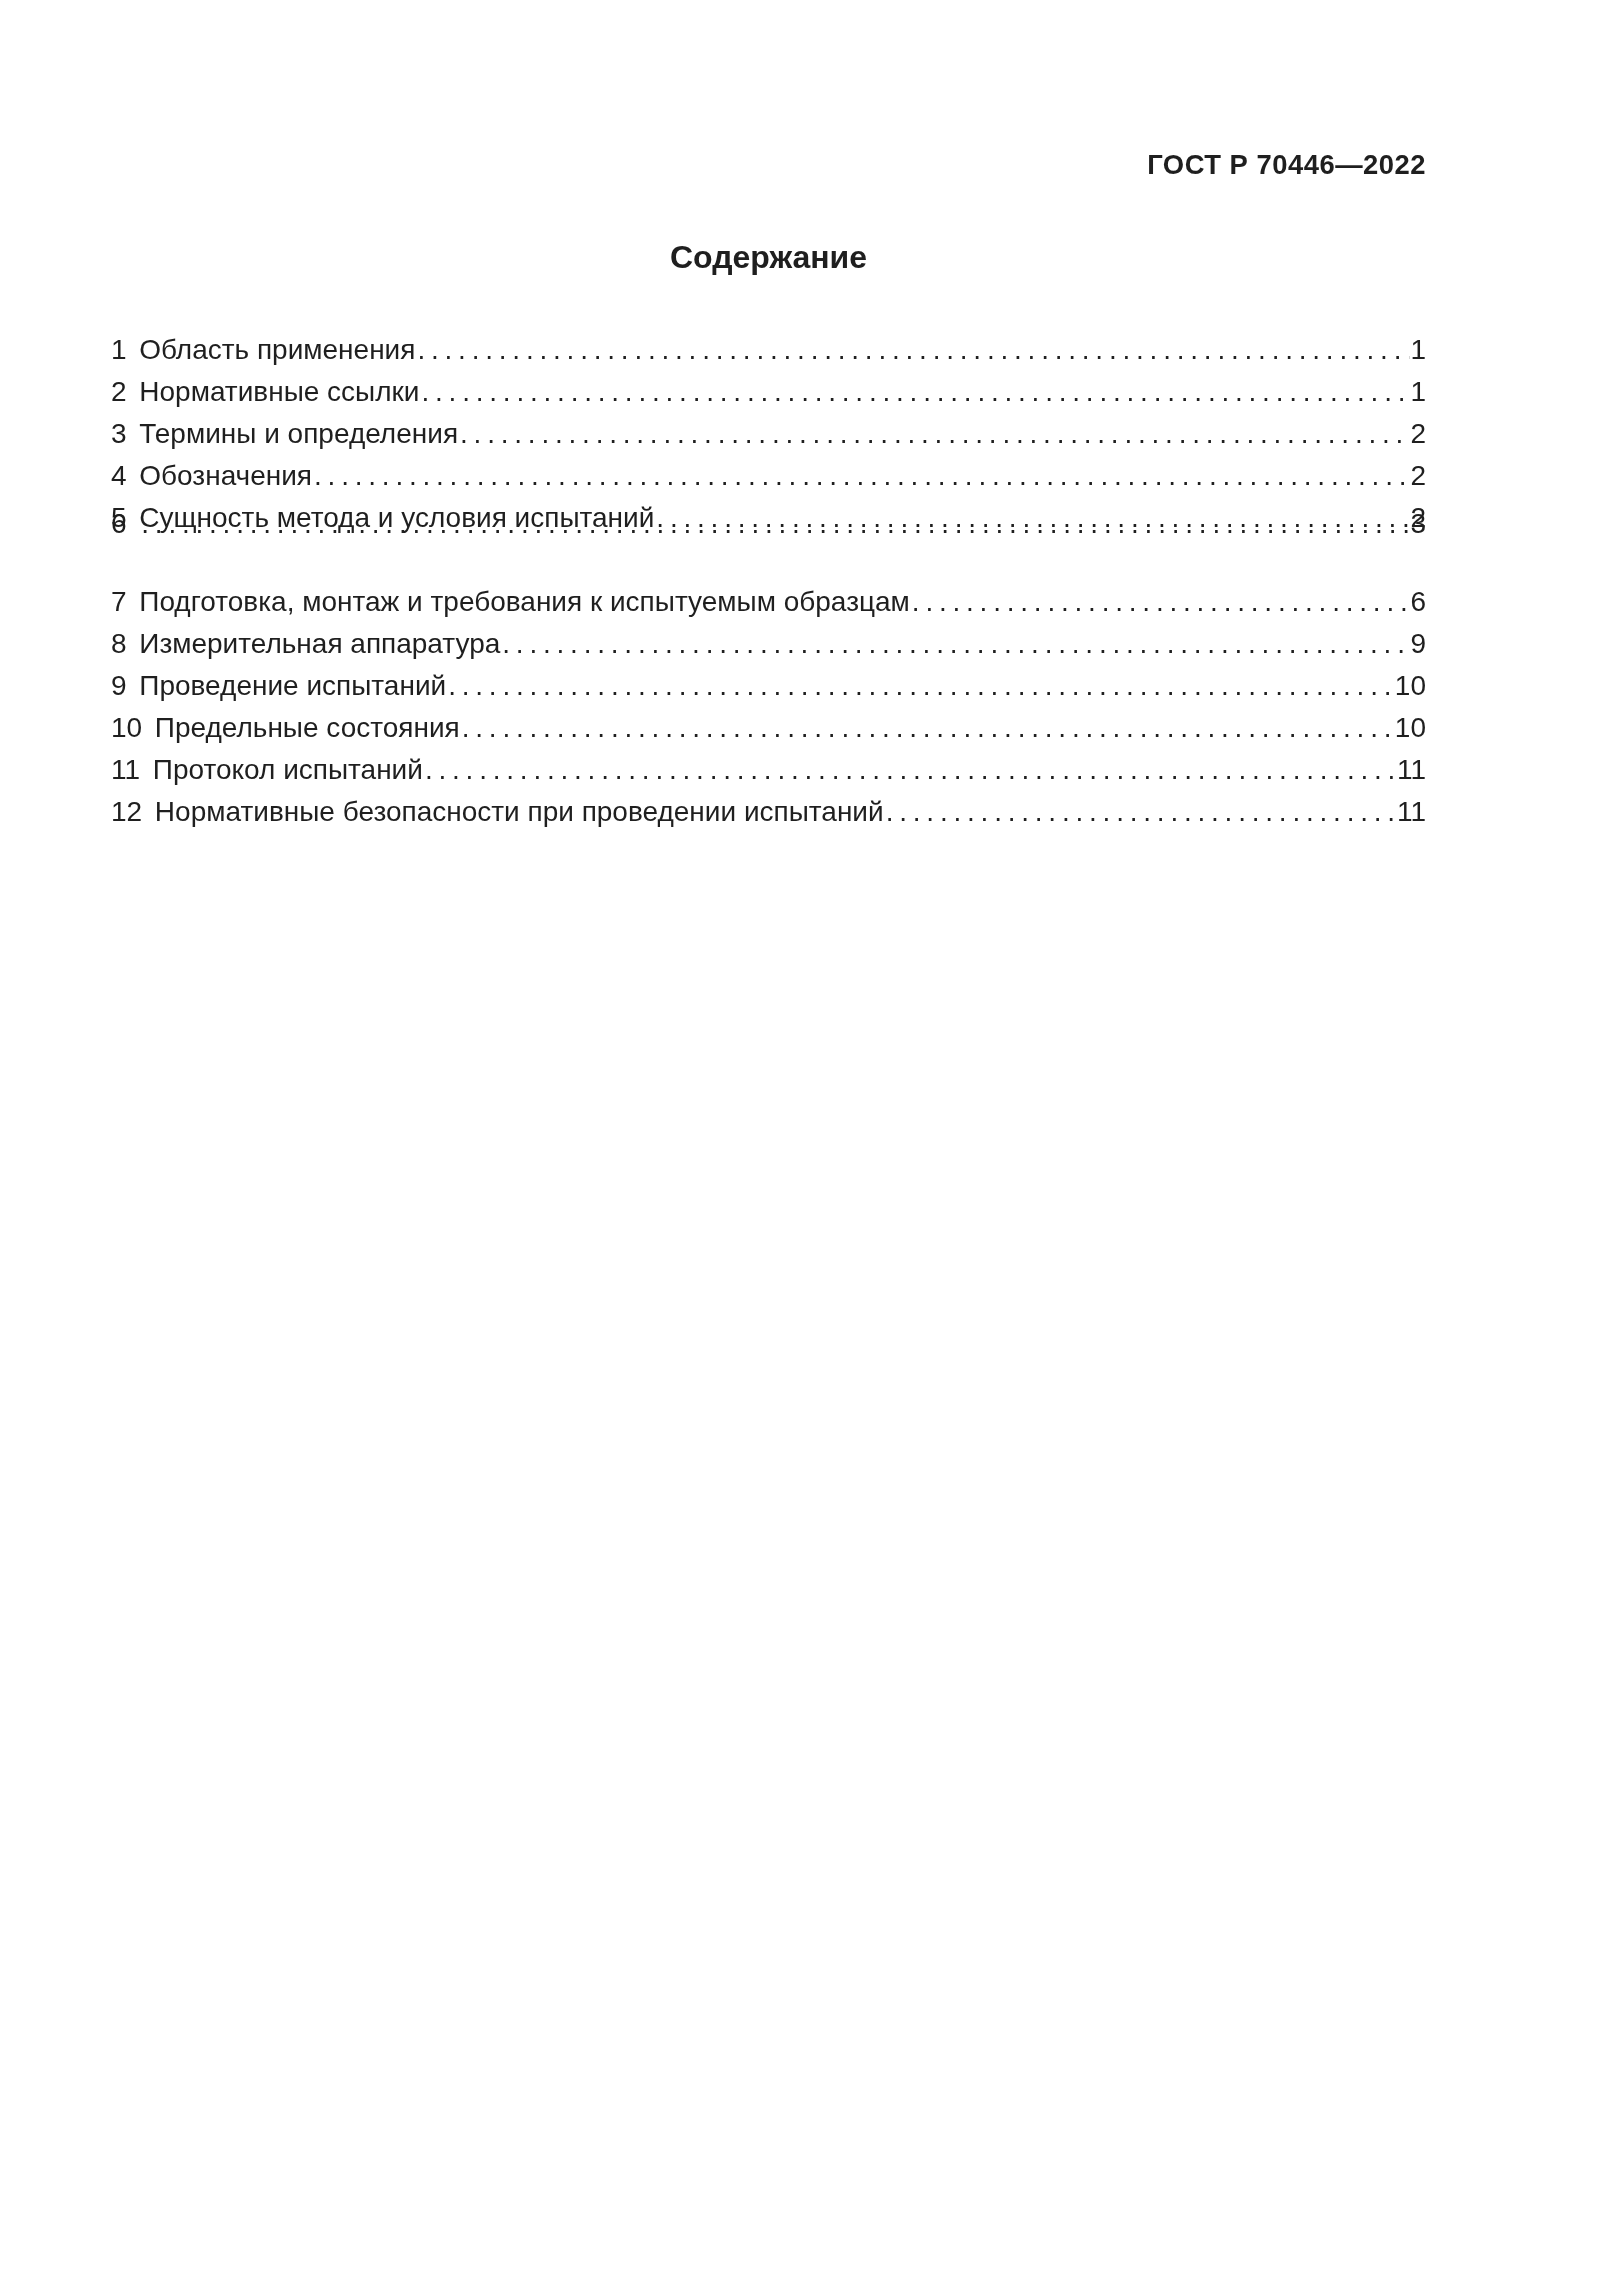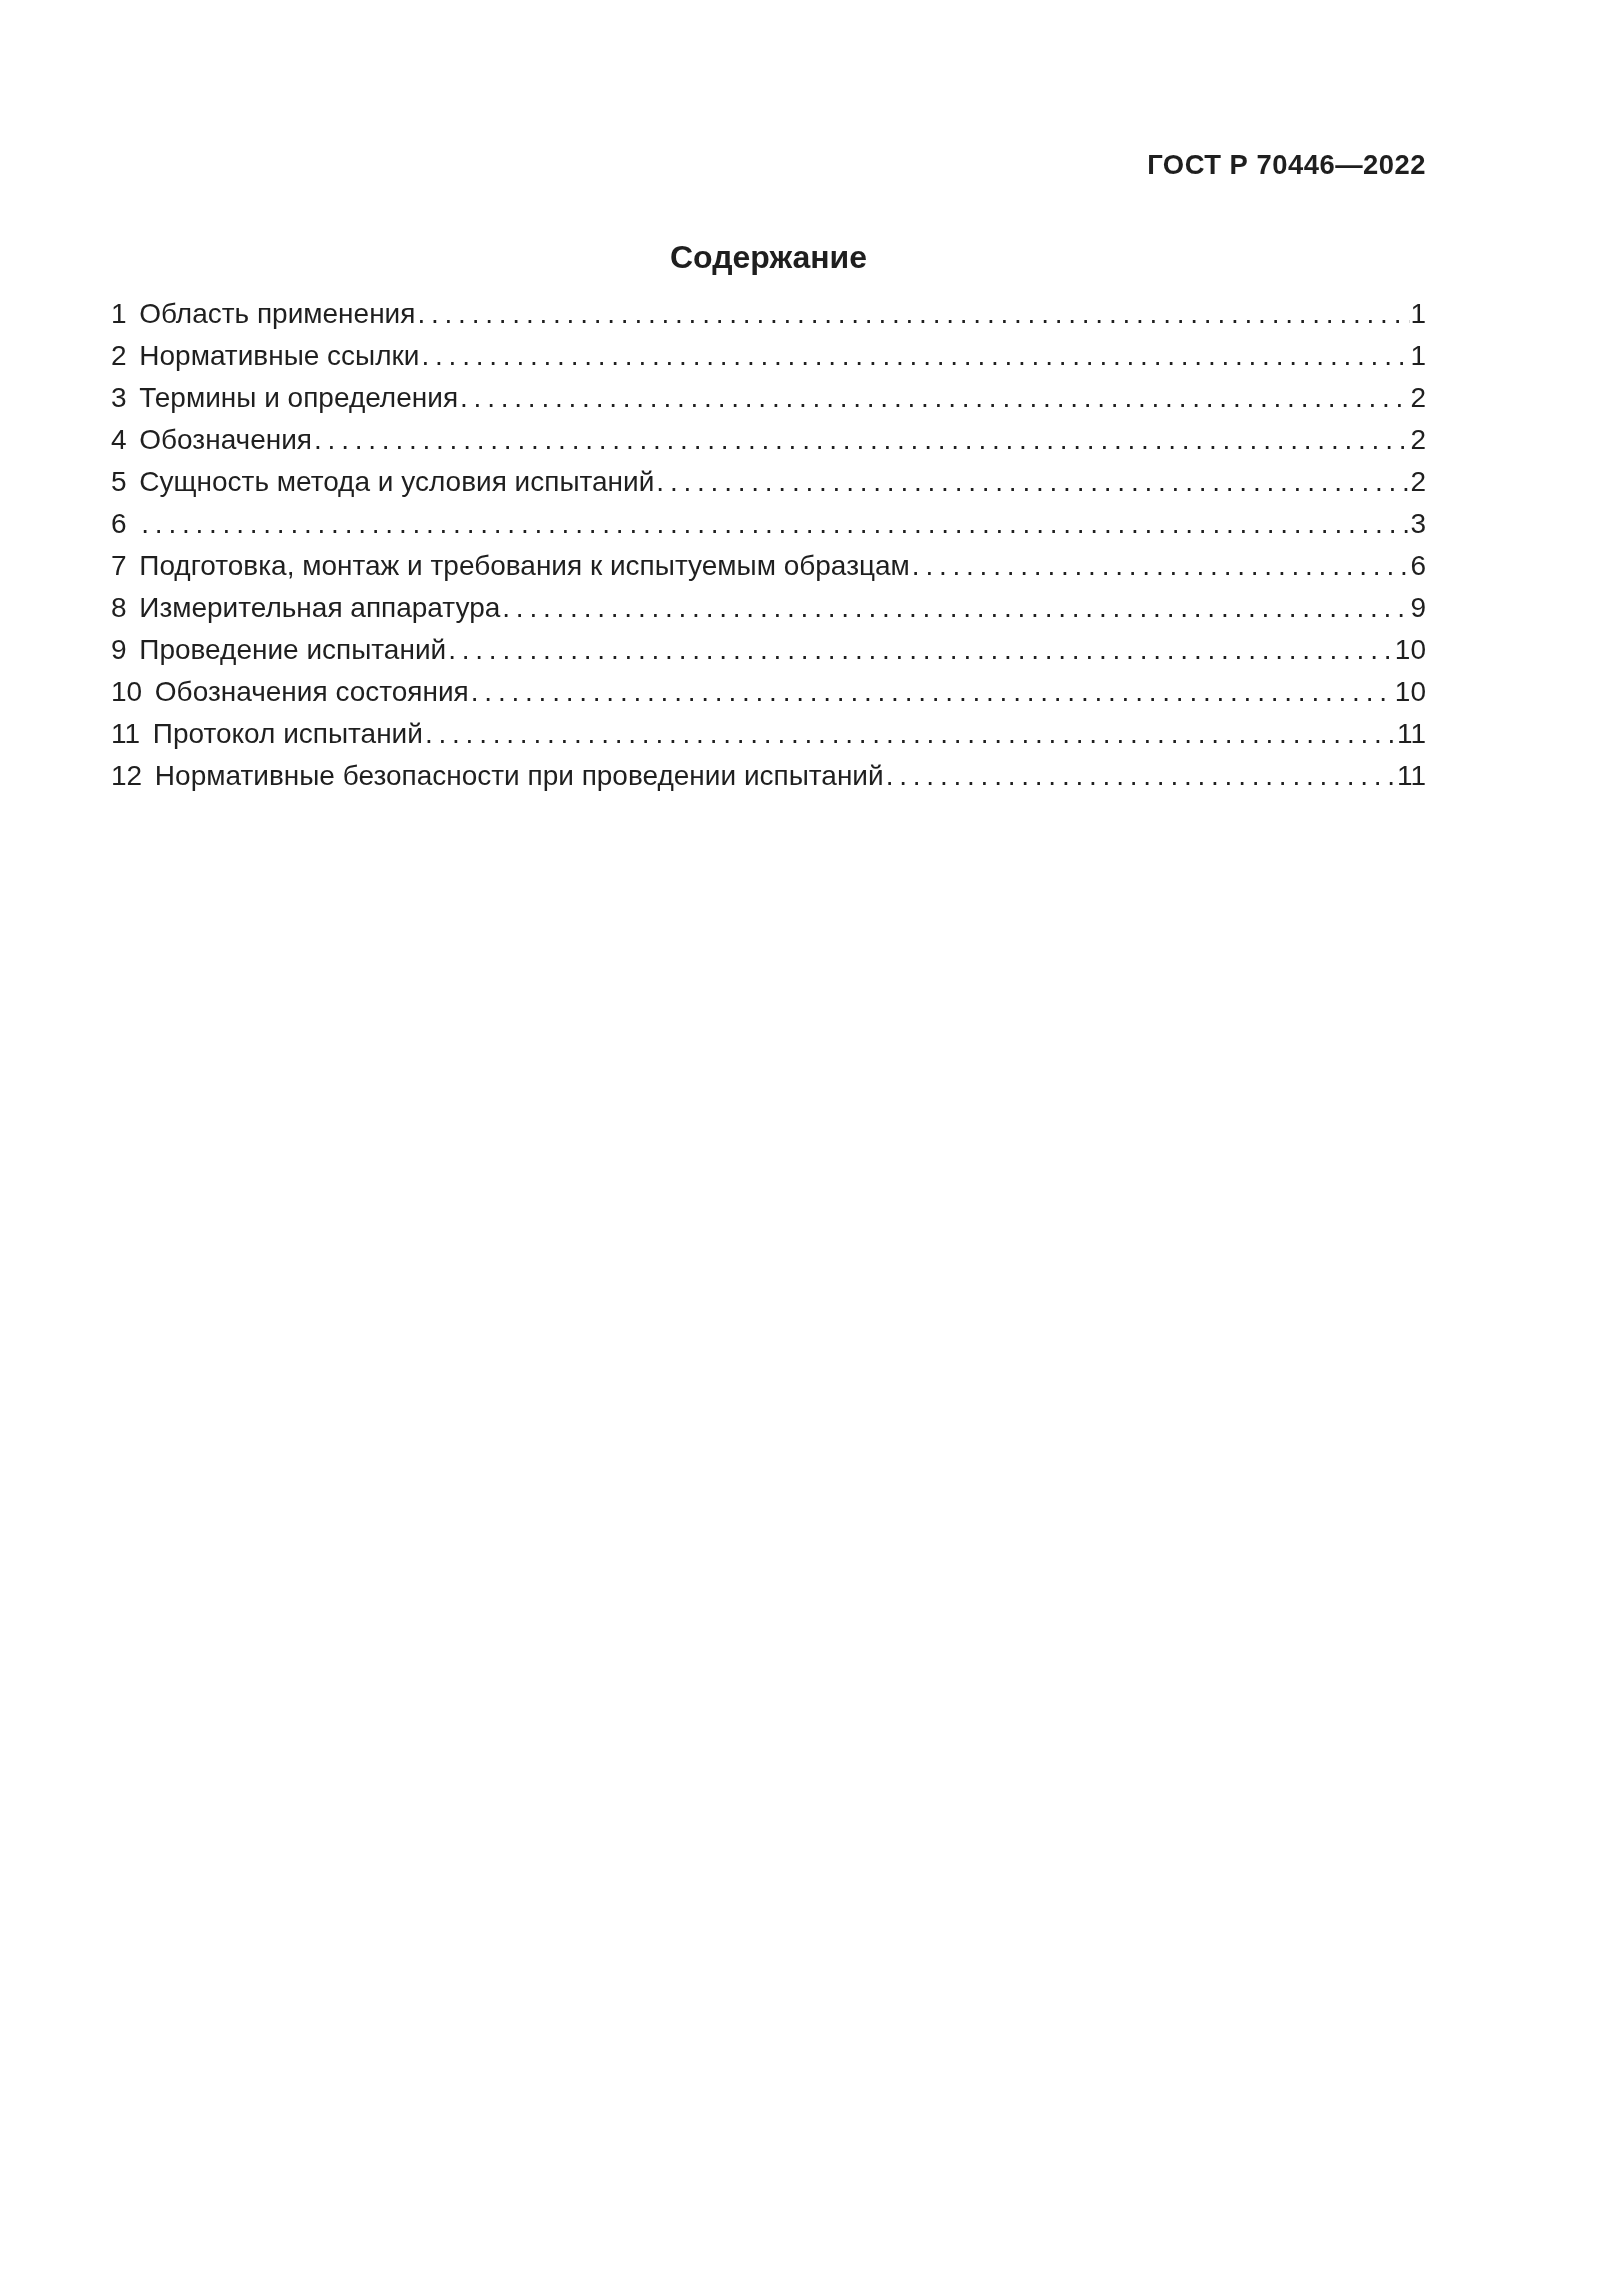--- a/index.html
+++ b/index.html
@@ -51,20 +51,21 @@
     font-size: 28px;
     white-space: nowrap;
   }
   .toc-num {
     display: inline-block;
     margin-right: 12.7px;
     flex: 0 0 auto;
   }
   .toc-label {
     flex: 0 0 auto;
+    margin-top: 36px;
   }
   .toc-leader {
     flex: 1 1 auto;
     overflow: hidden;
     white-space: nowrap;
     word-spacing: -2px;
     padding-left: 2px;
   }
   .toc-leader::after {
     content: ". . . . . . . . . . . . . . . . . . . . . . . . . . . . . . . . . . . . . . . . . . . . . . . . . . . . . . . . . . . . . . . . . . . . . . . . . . . . . . . . . . . . . . . . . . . . . . . . . . . . . . . . . . . . . . . . . .";
@@ -140,21 +141,21 @@
         <span class="toc-page">9</span>
       </div>
       <div class="toc-row">
         <span class="toc-num">9</span>
         <span class="toc-label">Проведение испытаний</span>
         <span class="toc-leader"></span>
         <span class="toc-page">10</span>
       </div>
       <div class="toc-row">
         <span class="toc-num">10</span>
-        <span class="toc-label">Обозначения состояния</span>
+        <span class="toc-label">Предельные состояния</span>
         <span class="toc-leader"></span>
         <span class="toc-page">10</span>
       </div>
       <div class="toc-row">
         <span class="toc-num">11</span>
         <span class="toc-label">Протокол испытаний</span>
         <span class="toc-leader"></span>
         <span class="toc-page">11</span>
       </div>
       <div class="toc-row">

